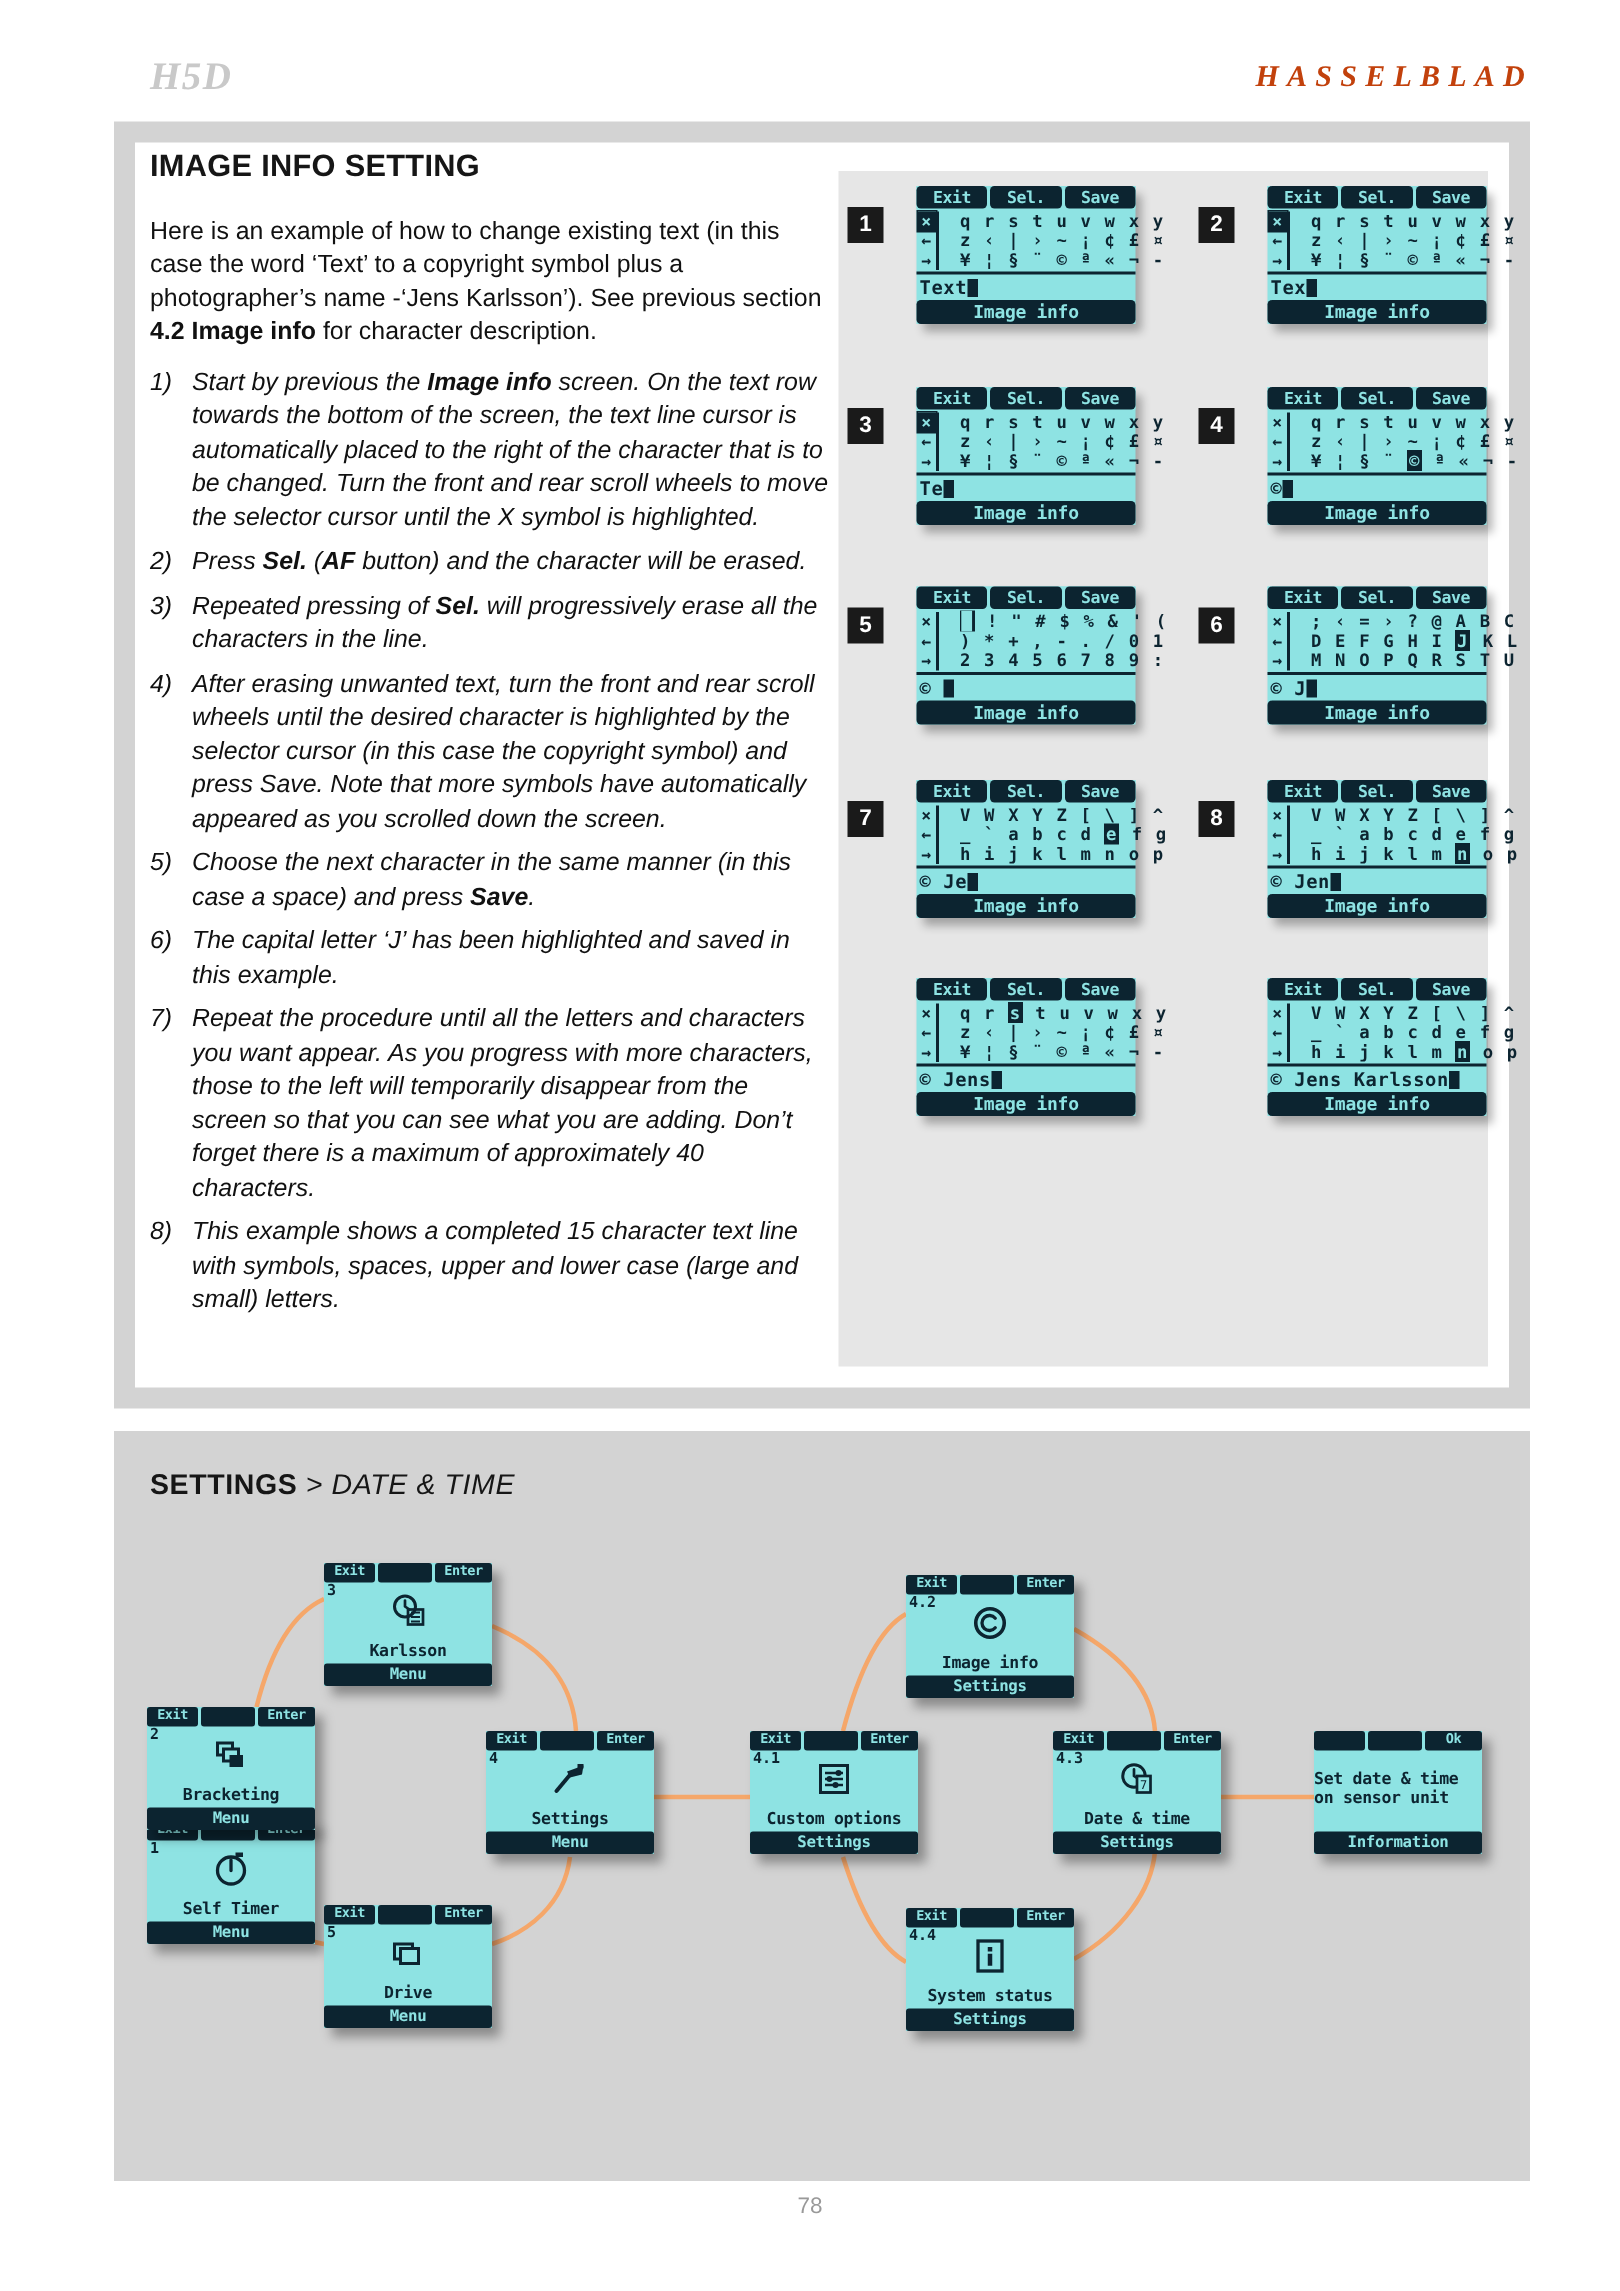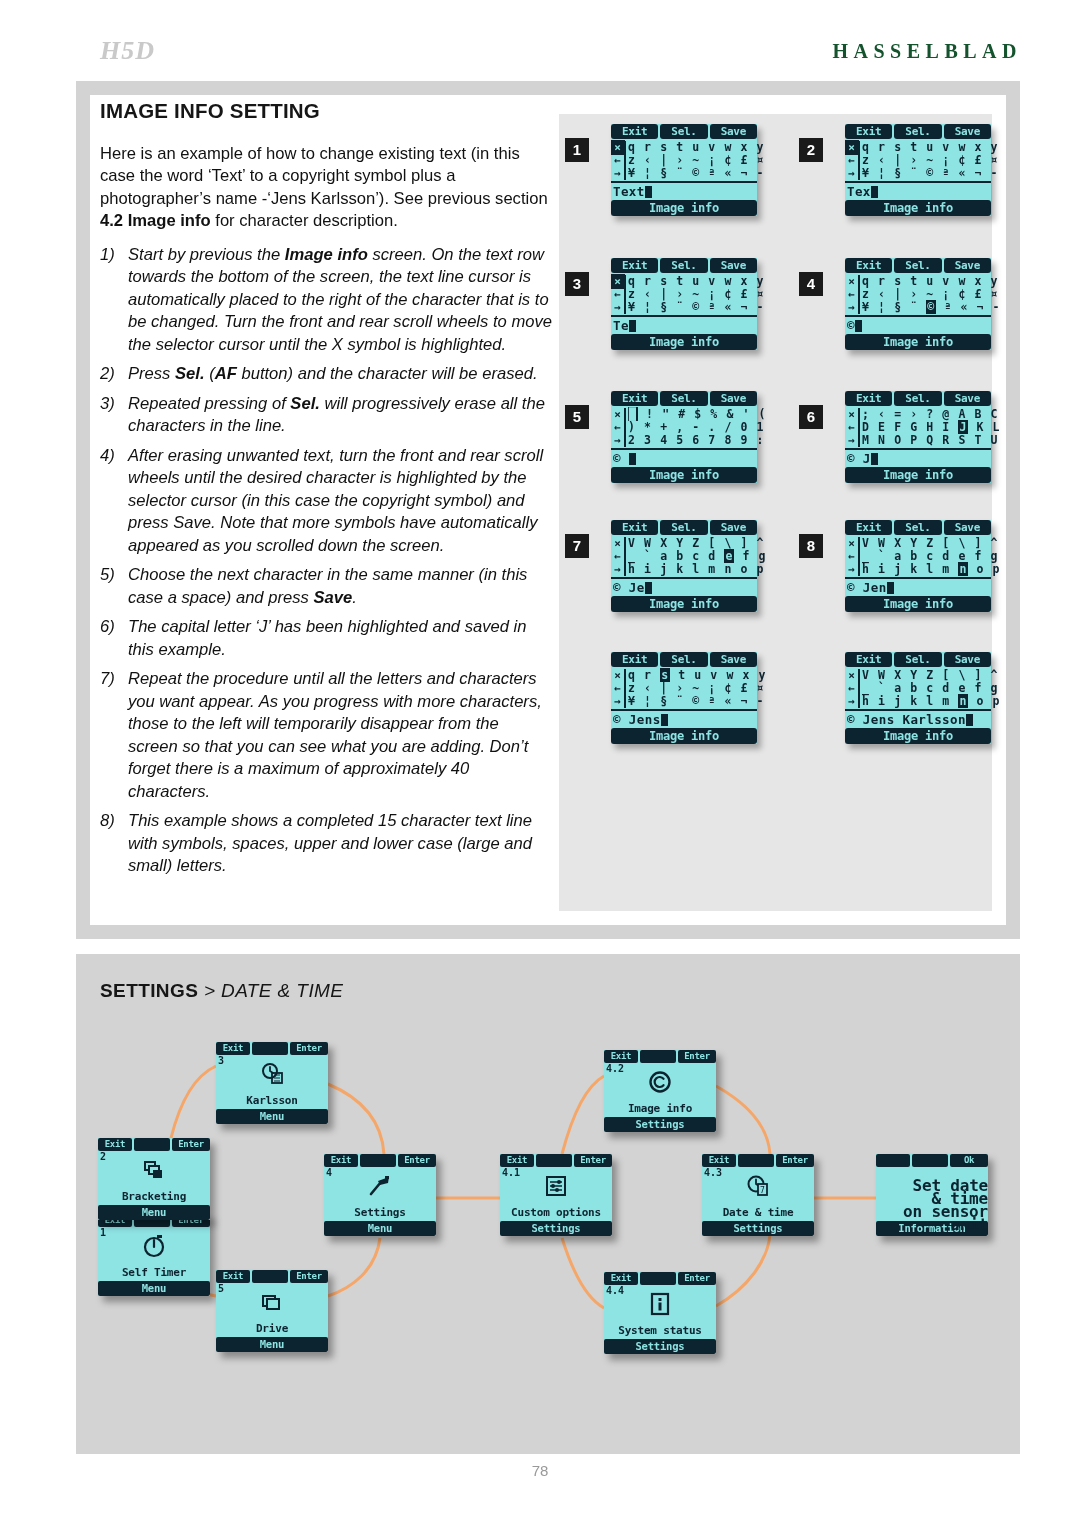--- a/index.html
+++ b/index.html
@@ -15,22 +15,22 @@
   .hdr { position: absolute; left: 0; top: 36px; width: 1080px; height: 40px; }
   .hdr-left {
     position: absolute; left: 100px; top: 0;
     font-family: "Liberation Serif", serif;
     font-style: italic; font-weight: bold; font-size: 26px;
     letter-spacing: 1px; color: #c9c9c9;
   }
   .hdr-right {
     position: absolute; right: 58px; top: 4px;
     font-family: "Liberation Serif", serif;
-    font-weight: bold; font-size: 20px;
-    letter-spacing: 5.5px; color: #14532d;
+    font-style: italic; font-weight: bold; font-size: 20px;
+    letter-spacing: 5.5px; color: #c2410c;
   }
 
   
   .panel-top {
     position: absolute; left: 76px; top: 81px;
     width: 944px; height: 858px;
     background: #d3d3d3;
   }
   .panel-top-inner {
     position: absolute; left: 14px; top: 14px;
@@ -109,21 +109,21 @@
   }
   .lcd-arrows span {
     font-size: 11px; line-height: 13px; color: #0c2430; font-weight: bold;
     height: 13px; display:block;
   }
   .lcd-arrows span.sel {
     background: #0c2430; color: #8ee3e3;
     width: 12px; text-align: center;
     outline: 1px solid #0c2430;
   }
-  .lcd-rows { flex: 1; padding-left: 2px; }
+  .lcd-rows { flex: 1; padding-left: 14px; }
   .lcd-row {
     height: 13px; line-height: 13px;
     font-size: 11.5px; font-weight: bold; color: #0c2430;
     letter-spacing: 1.1px;
     white-space: pre;
   }
   .lcd-row .hl {
     background: #0c2430; color: #8ee3e3;
     padding: 0 1px;
   }
@@ -211,23 +211,23 @@
   }
   .node-foot {
     height: 15px; line-height: 15px;
     background: #0c2430; color: #8ee3e3;
     text-align: center; font-size: 10.5px; font-weight: bold;
     border-radius: 2px; letter-spacing: -.2px;
   }
   .node.info .node-body { height: 54px; }
   .node.info .node-msg {
     position: absolute; left: 0; right: 0; top: 12px;
-    text-align: right;
-    font-size: 16px; font-weight: bold; color: #0c2430;
-    line-height: 13px; letter-spacing: -.2px; padding-left: 24px;
+    text-align: left;
+    font-size: 11px; font-weight: bold; color: #0c2430;
+    line-height: 13px; letter-spacing: -.2px;
   }
 
   .pagenum {
     position: absolute; left: 0; top: 1462px; width: 1080px;
     text-align: center; font-size: 15px; color: #999;
   }
 </style>
 </head>
 <body>
 

